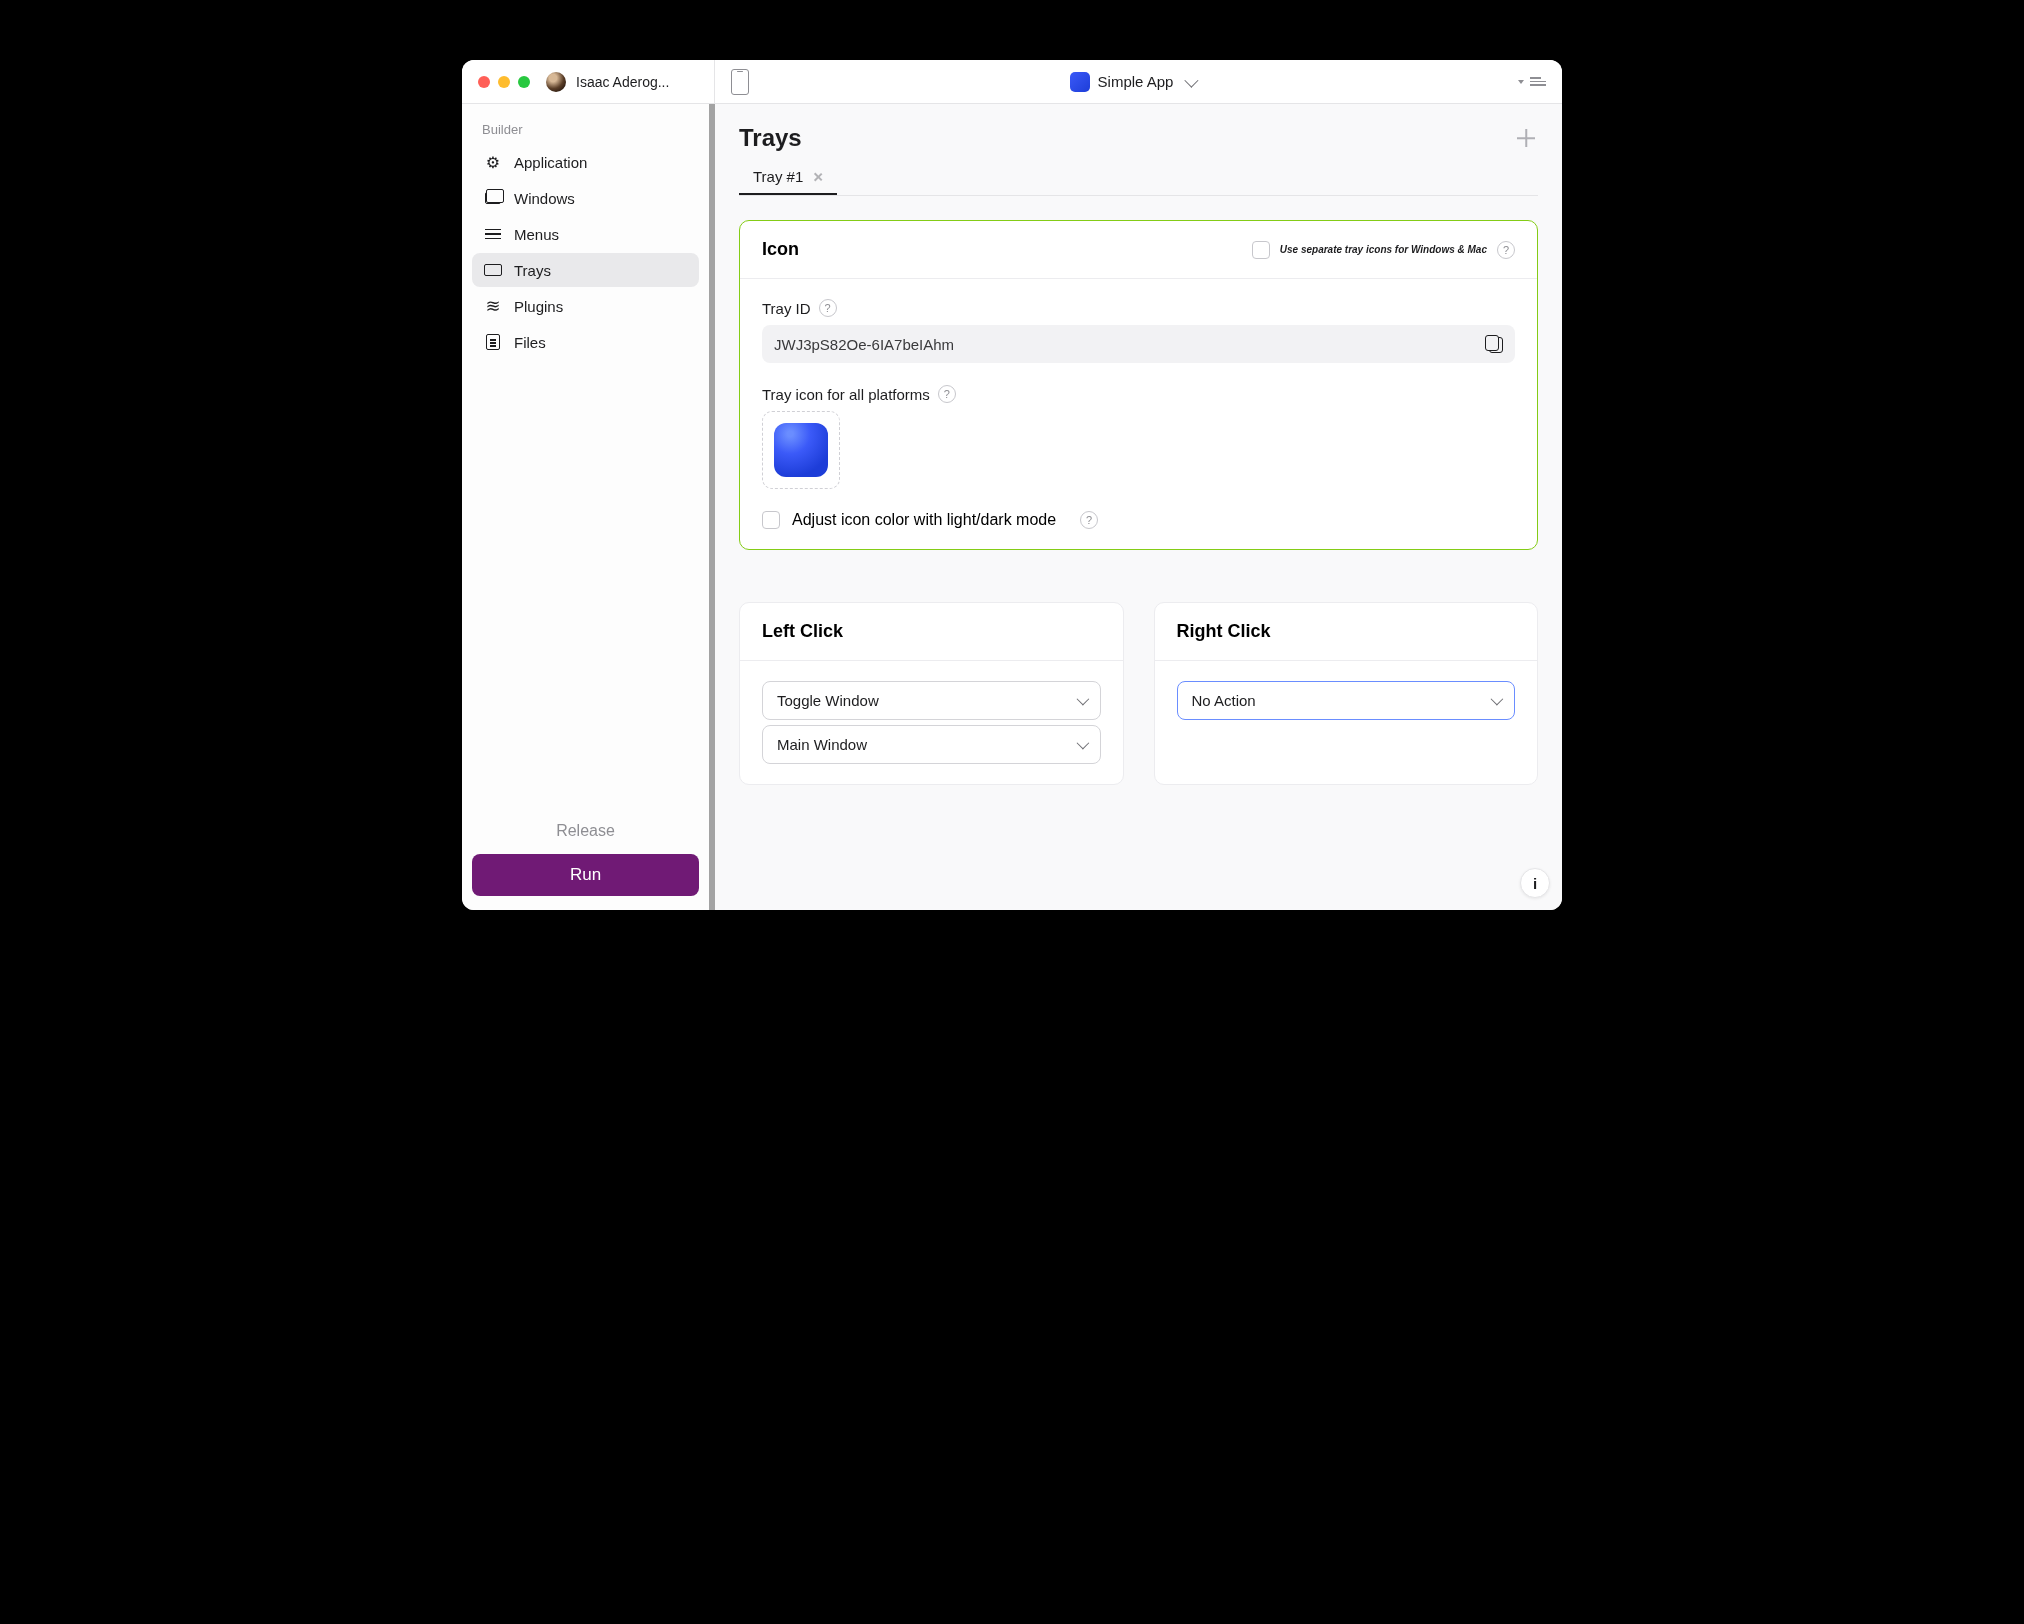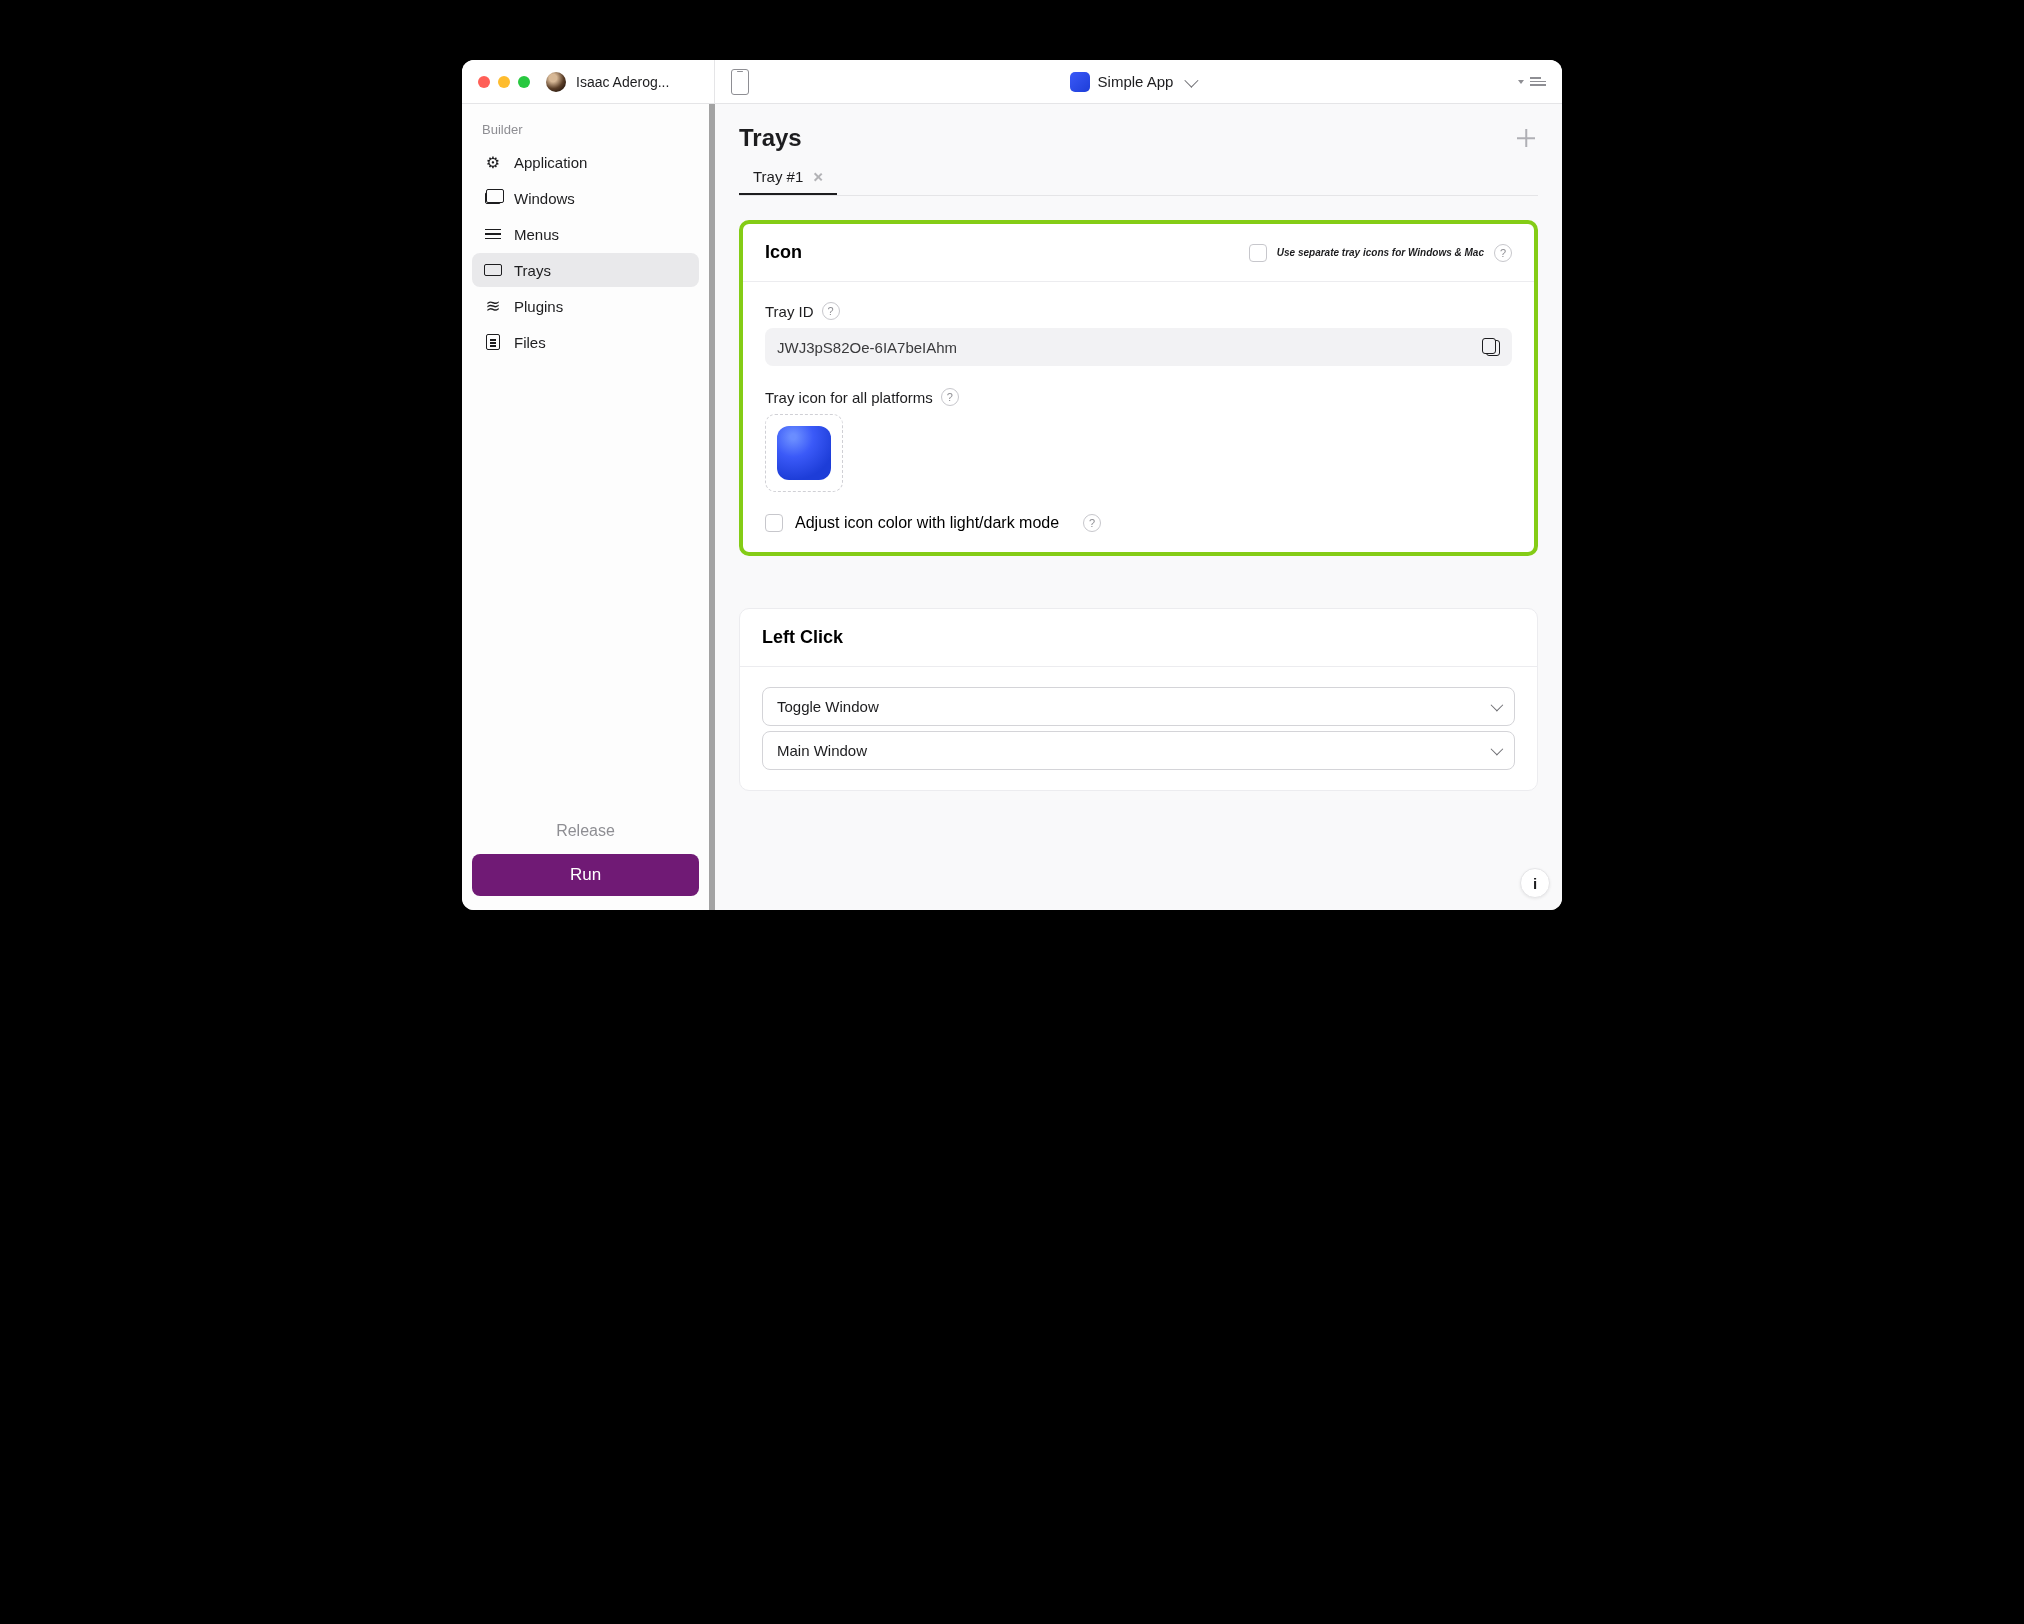--- a/index.html
+++ b/index.html
@@ -115,21 +115,21 @@
 .plus-btn::after { top:50%; left:3px; right:3px; height:1.5px; transform:translateY(-50%);}
 .tabs { display:flex; margin-top: 8px; border-bottom: 1px solid #e5e5e7; }
 .tab { padding: 8px 14px; font-size: 15px; color:#1d1d1f; display:flex; align-items:center; gap:10px; border-bottom: 2px solid transparent; cursor:pointer;}
 .tab.active { border-bottom-color: #1d1d1f; font-weight:500;}
 .tab-close { width:10px;height:10px; position:relative; opacity:.5;}
 .tab-close::before,.tab-close::after{content:'';position:absolute;left:50%;top:0;height:100%;width:1.5px;background:#6e6e73;}
 .tab-close::before{transform:translateX(-50%) rotate(45deg);}
 .tab-close::after{transform:translateX(-50%) rotate(-45deg);}
 
 .main-scroll { flex:1; overflow:auto; padding: 24px; display:flex; flex-direction:column; gap: 52px;}
-.card { background:#fff; border-radius:10px; border:4px solid #84cc16;text-align:center; }
+.card { background:#fff; border-radius:10px; border:1px solid #84cc16;text-align:center; }
 .card-header { display:flex; align-items:center; justify-content:space-between; padding: 18px 22px; border-bottom:1px solid #ececef;}
 .card-header h3 { font-size: 18px; font-weight:600;}
 .check-row { display:flex; align-items:center; gap:10px;}
 .checkbox { width:18px; height:18px; border:1.5px solid #c7c7cc; border-radius:4px; cursor:pointer;}
 .check-label { font-size:10px; font-weight:600; color:#1d1d1f;font-style:italic;}
 .help { width:18px;height:18px;border:1px solid #c7c7cc;border-radius:50%;display:flex;align-items:center;justify-content:center;font-size:11px;color:#8e8e93;cursor:pointer;}
 .card-body { padding: 20px 22px; display:flex; flex-direction:column; gap: 22px;}
 .label-row { display:flex; align-items:center; gap:8px; font-size:15px; color:#1d1d1f;}
 .id-field {
   display:flex; align-items:center; justify-content:space-between;
@@ -321,19 +321,28 @@
               <div class="select">
                 <span>Toggle Window</span>
                 <span class="chev"></span>
               </div>
               <div class="select">
                 <span>Main Window</span>
                 <span class="chev"></span>
               </div>
             </div>
           </section>
+          <section class="click-card">
+            <div class="click-header">Right Click</div>
+            <div class="click-body">
+              <div class="select accent">
+                <span>No Action</span>
+                <span class="chev"></span>
+              </div>
+            </div>
+          </section>
         </div>
       </div>
 
       <div class="info-fab">i</div>
     </main>
   </div>
 </div>
 
 </body></html>

